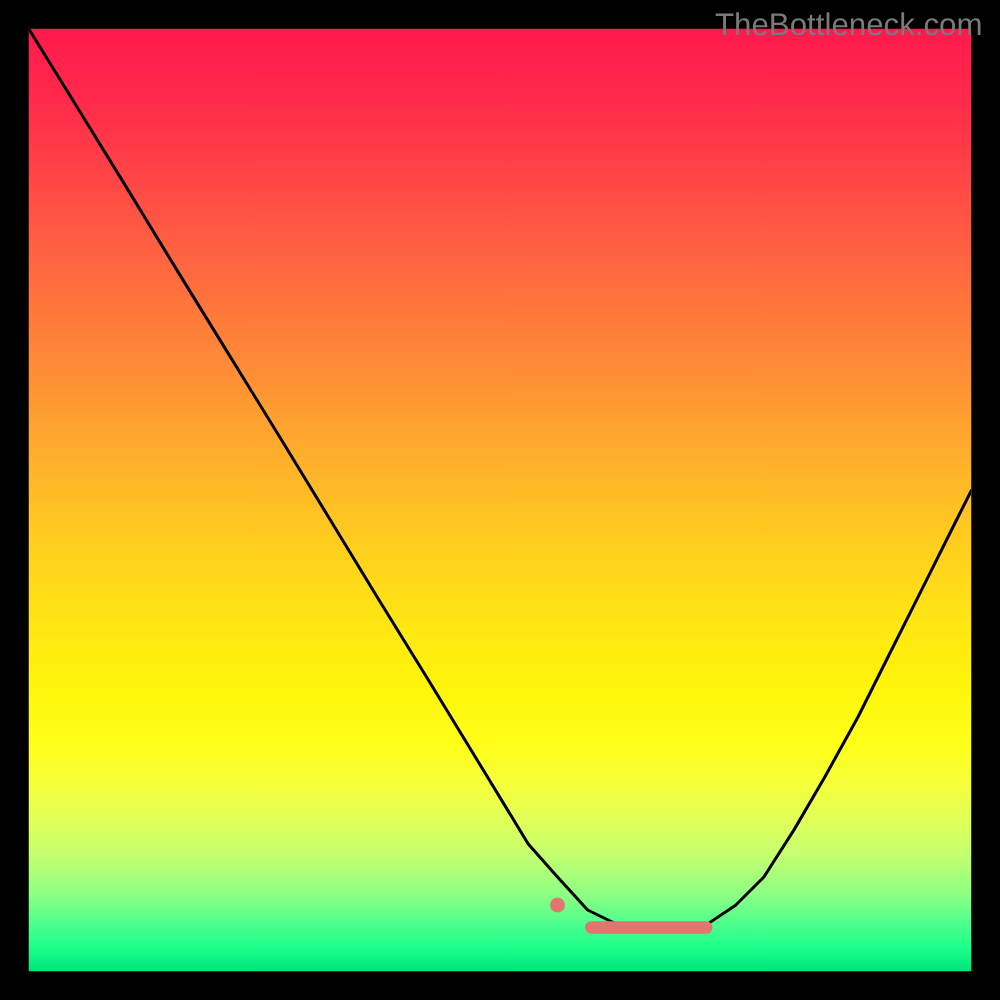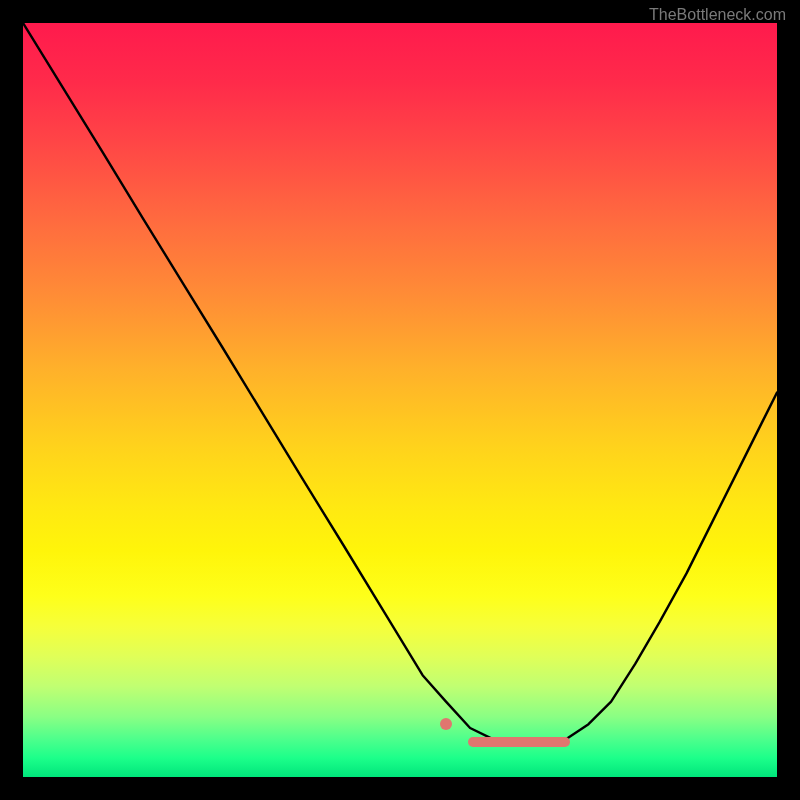--- a/index.html
+++ b/index.html
@@ -1,17 +1,17 @@
 <!DOCTYPE html>
 <html><head>
 <meta charset="utf-8">
 <style>
   * { margin: 0; padding: 0; box-sizing: border-box; }
   body { width: 800px; height: 800px; background: #000; position: relative; font-family: Arial, sans-serif; }
-  .watermark { position: absolute; top: 6px; right: 14px; color: #7a7a7a; font-size: 16px; font-weight: 500; z-index: 10; }
+  .watermark { position: absolute; top: 6px; right: 14px; color: #7a7a7a; font-size: 25px; font-weight: 500; z-index: 10; }
   .plot-area { position: absolute; left: 23px; top: 23px; width: 754px; height: 754px; }
   .gradient-bg { position: absolute; inset: 0; background: linear-gradient(to bottom,
       #ff1a4d 0%,
       #ff2b4a 8%,
       #ff4646 16%,
       #ff6a3f 26%,
       #ff8c36 36%,
       #ffb12a 46%,
       #ffd21c 56%,
       #ffe812 64%,

